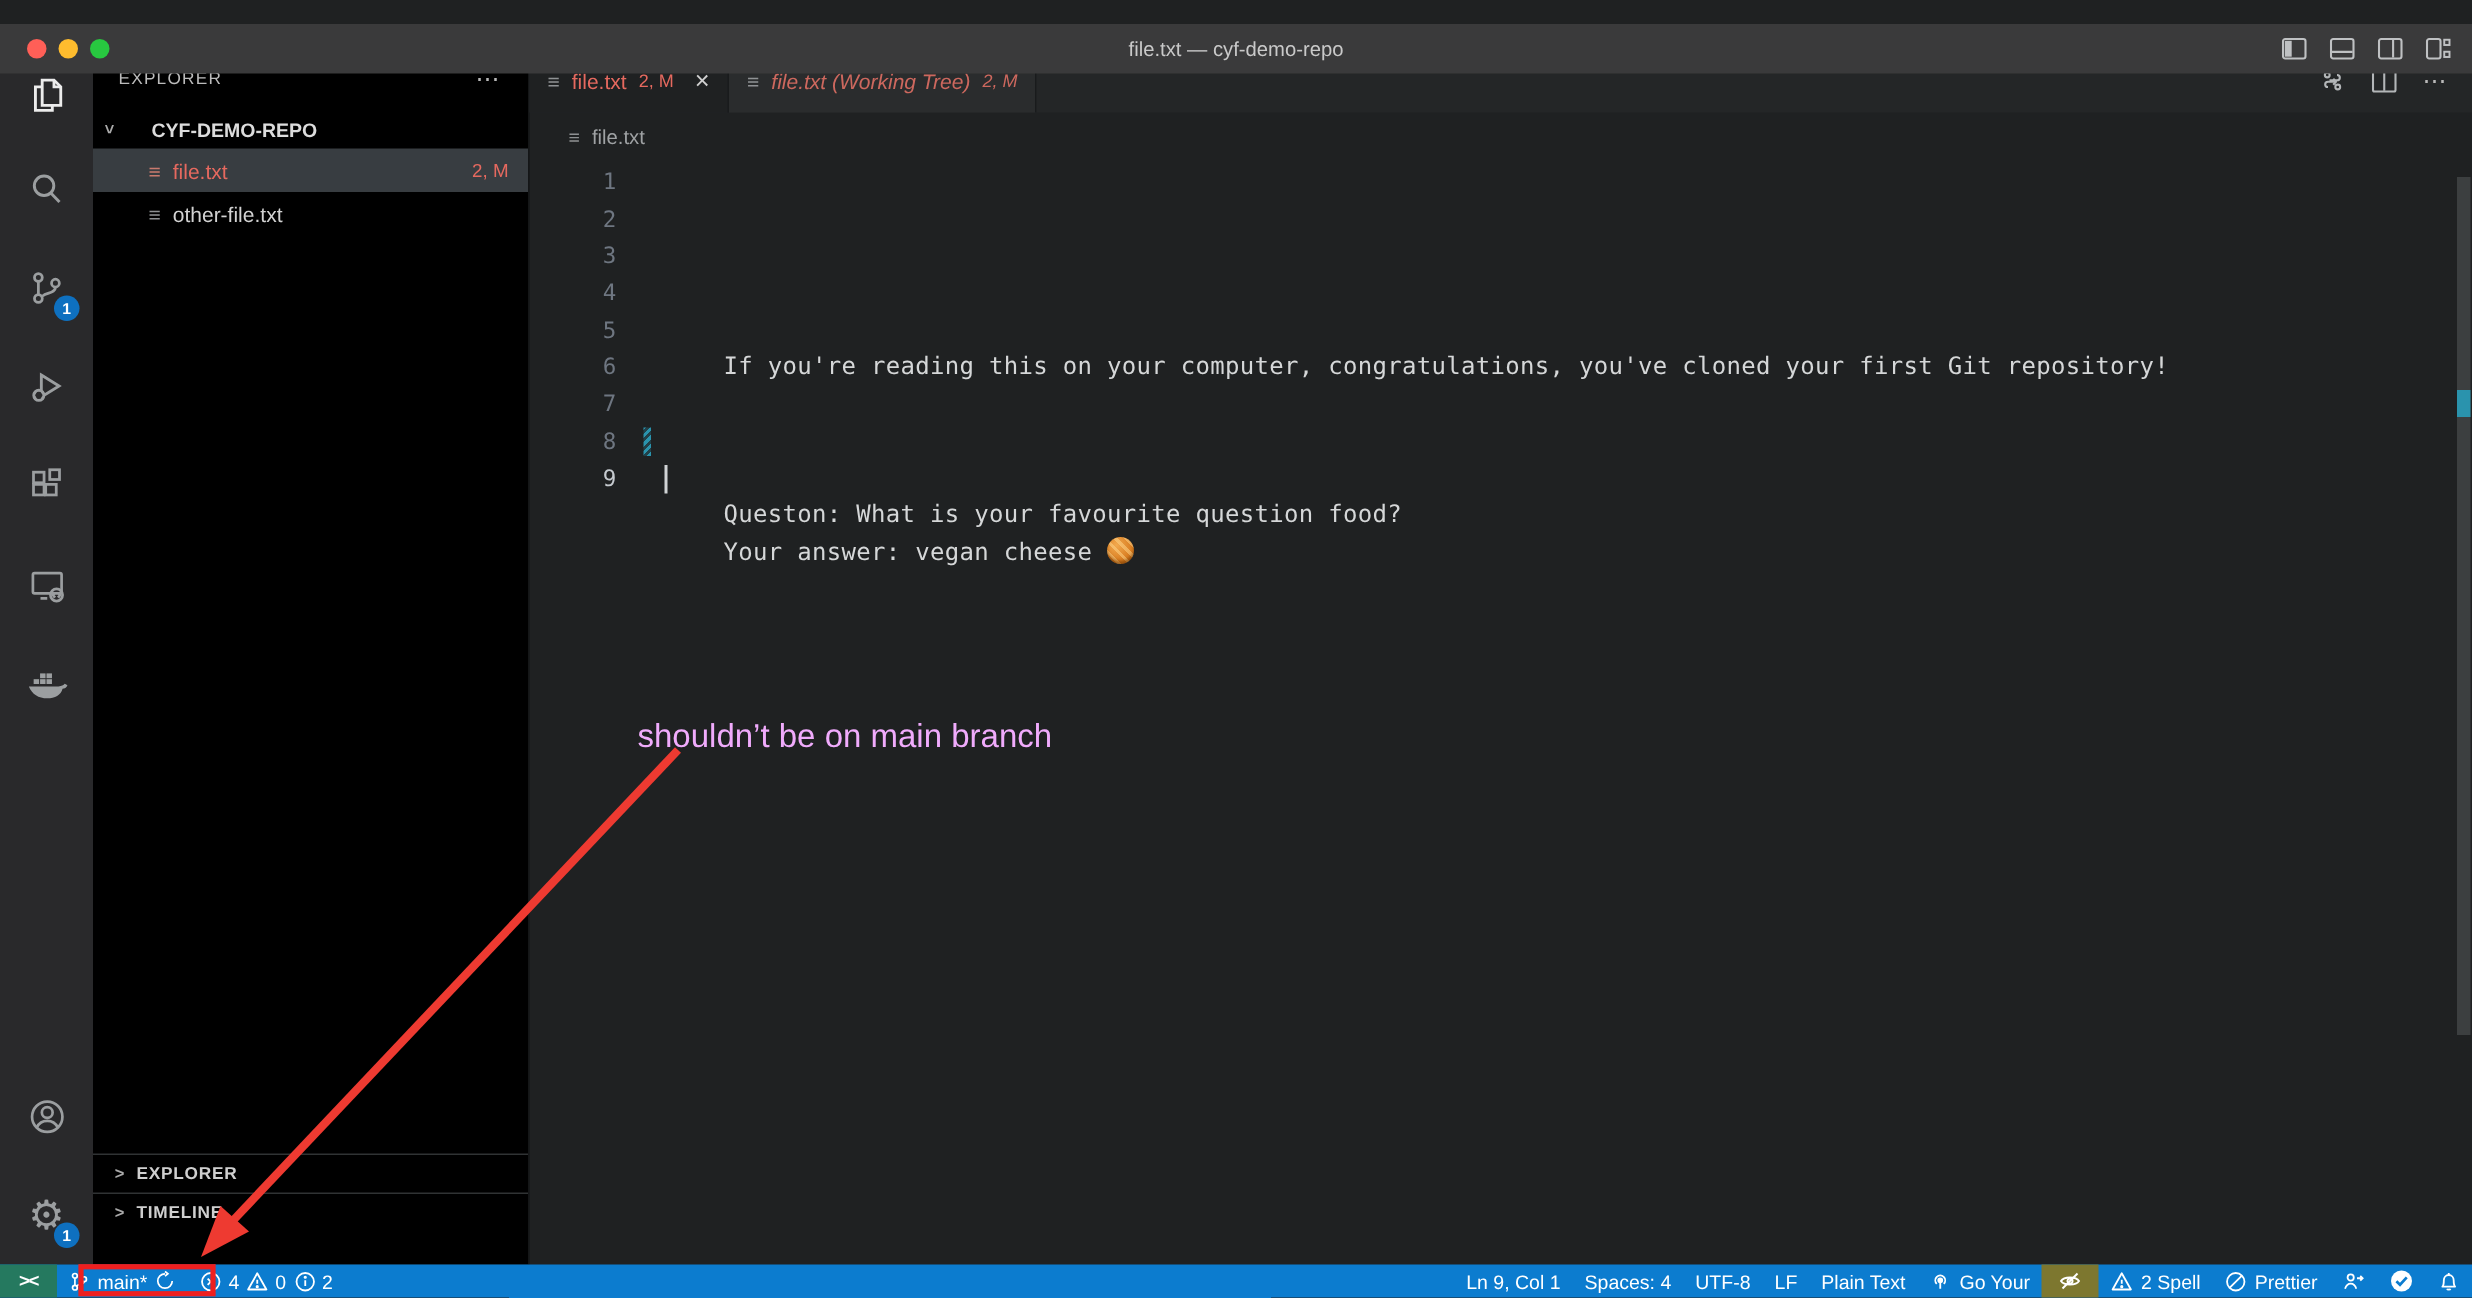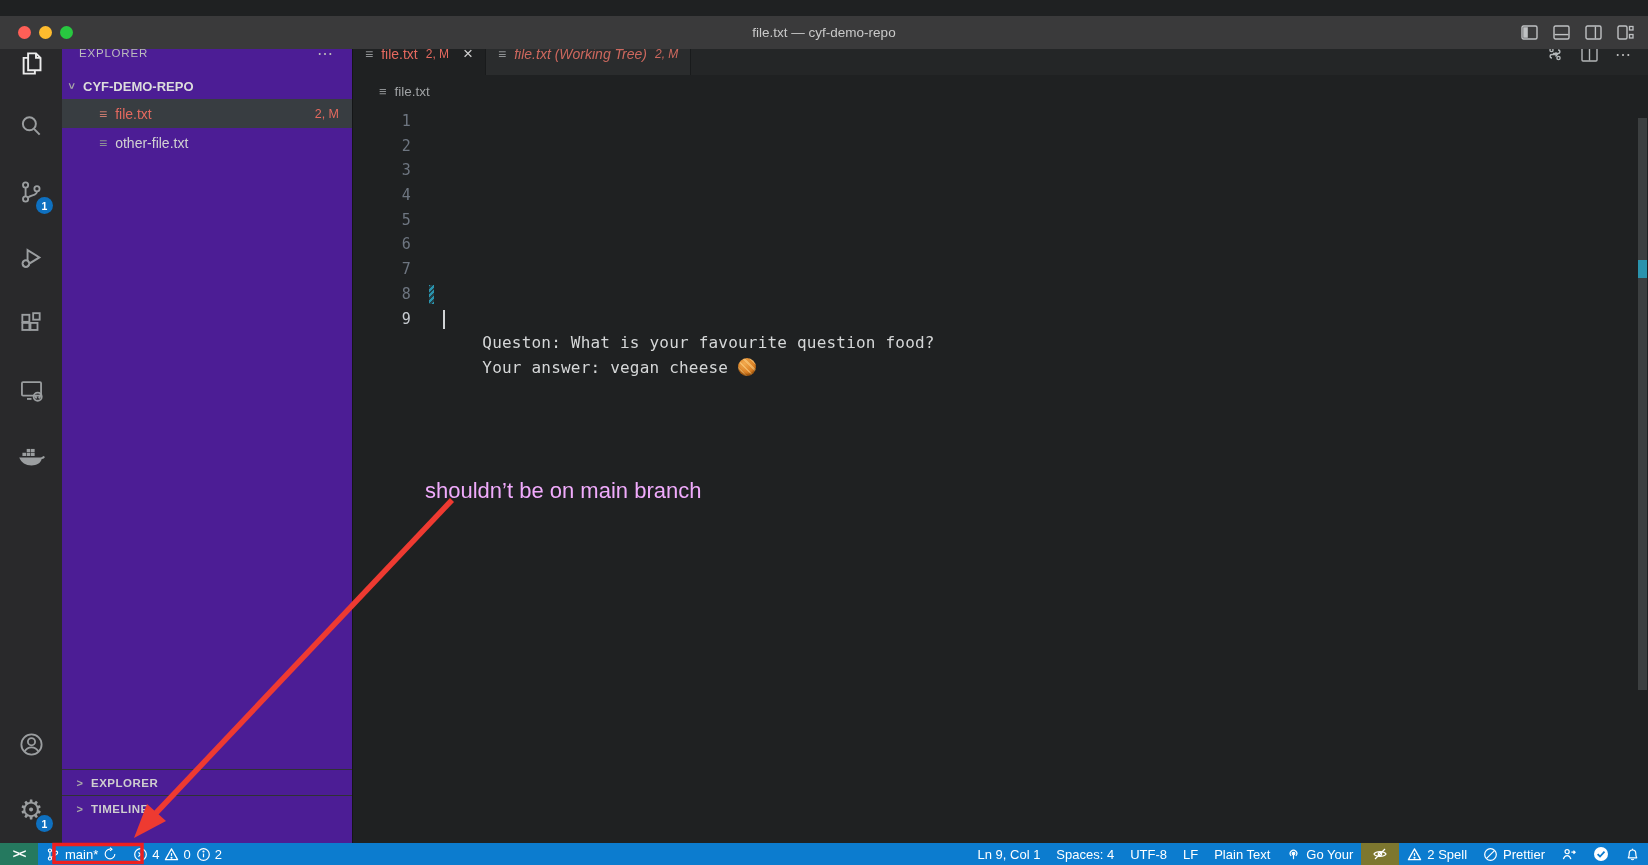--- a/index.html
+++ b/index.html
@@ -26,25 +26,25 @@
   .activitybar { width:62px; background:#29292b; display:flex; flex-direction:column; flex-shrink:0; }
   .ab-item { width:62px; height:66px; position:relative; display:flex; align-items:center; justify-content:center; color:#9b9ea0; }
   .ab-item.active { color:#ececec; }
   .ab-item:first-child { height:60px; }
   .badge { position:absolute; right:9px; bottom:11px; min-width:17px; height:17px; border-radius:9px;
            background:#0e70c0; color:#fff; font-size:10.5px; font-weight:bold; display:flex; align-items:center; justify-content:center; }
   .ab-spacer { flex:1; }
   .gear-glyph { font-size:27px; line-height:1; }
 
   
-  .sidebar { width:291px; background:#4c1d95; border-right:1px solid #141617; display:flex; flex-direction:column; flex-shrink:0; }
+  .sidebar { width:291px; background:#000000; border-right:1px solid #141617; display:flex; flex-direction:column; flex-shrink:0; }
   .sb-header { height:40px; padding:0 18px 0 17px; display:flex; align-items:center; justify-content:space-between;
                color:#bcbcbc; font-size:11.5px; letter-spacing:.8px; }
   .ellipsis { color:#b9b9b9; font-size:16px; letter-spacing:1px; }
-  .sb-section { height:26px; display:flex; align-items:center; gap:6px; padding-left:5px;
+  .sb-section { height:26px; display:flex; align-items:center; gap:24px; padding-left:5px;
                 font-size:13px; font-weight:bold; color:#dcdcdc; }
   .chev { display:inline-block; font-size:11px; color:#a9a9a9; font-weight:bold; width:10px; text-align:center; }
   .chev.down { transform:rotate(90deg); }
   .file-row { height:29px; display:flex; align-items:center; padding-left:37px; font-size:14px; color:#d2d2d2; position:relative; }
   .file-row .ficon { color:#8d9092; margin-right:8px; font-size:14px; }
   .file-row.selected { background:#383d41; color:#e5695f; }
   .file-row.selected .ficon { color:#c97a6e; }
   .file-badge { position:absolute; right:13px; font-size:12.5px; color:#e5695f; }
   .bottom-panels { margin-top:auto; padding-bottom:22px; }
   .panel-row { height:26px; border-top:1px solid #303334; display:flex; align-items:center; gap:6px;
@@ -289,20 +289,21 @@
 
   <div class="line">
     <span class="ln">2</span>
     
     <span class="txt"></span>
   </div>
 
   <div class="line">
     <span class="ln">3</span>
     
+    <span class="txt"><span>If you're reading this on your computer, congratulations, you've cloned your first Git repository!</span></span>
   </div>
 
   <div class="line">
     <span class="ln">4</span>
     
     <span class="txt"></span>
   </div>
 
   <div class="line">
     <span class="ln">5</span>

